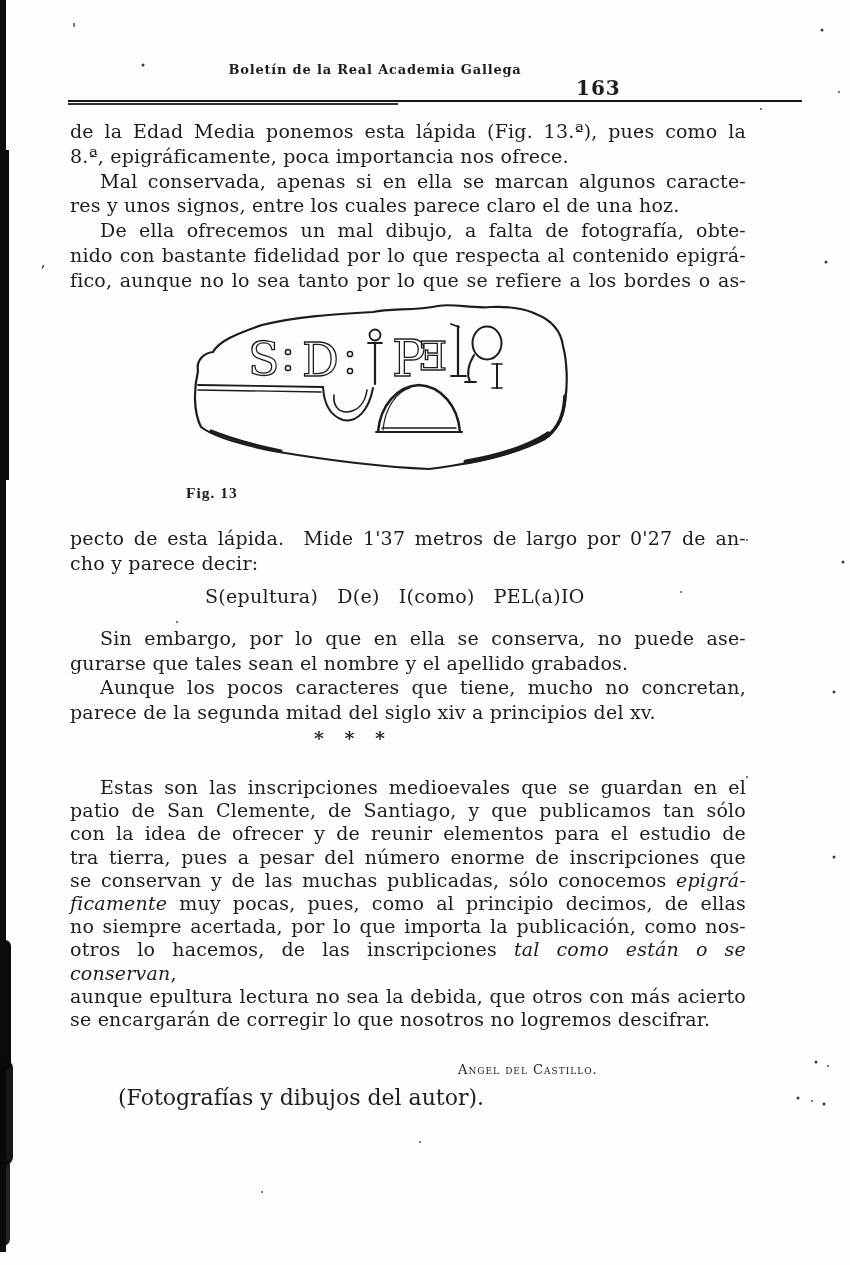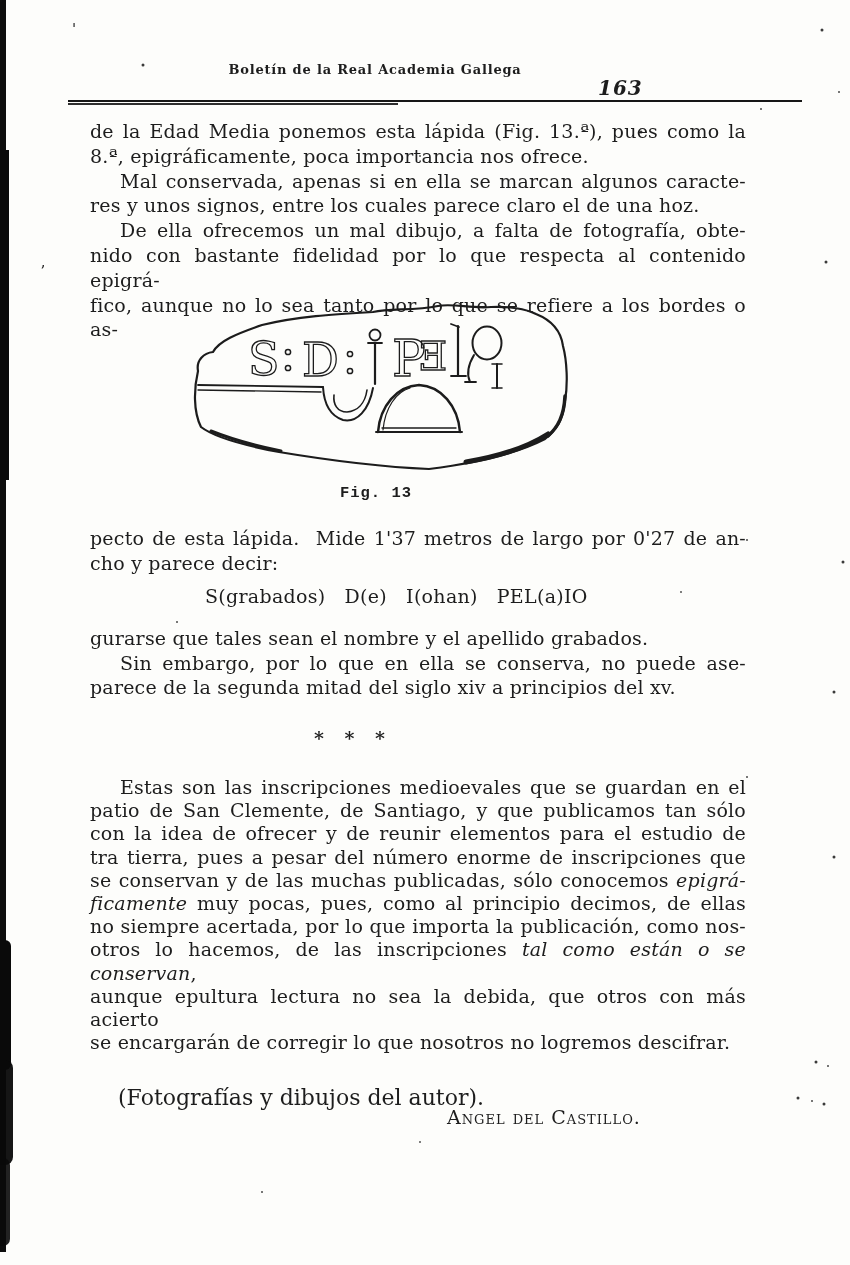--- a/index.html
+++ b/index.html
@@ -9,40 +9,40 @@
     font-family:"DejaVu Serif", serif;color:#1d1d1d;
   }
   
   .gutter{position:absolute;left:0;top:0;width:6px;height:1252px;background:#0d0d0d;}
   .gutter-patch{position:absolute;background:#0a0a0a;}
   
   .journal-title{
     position:absolute;top:62px;left:70px;width:610px;text-align:center;
     font-size:13px;font-weight:bold;letter-spacing:0.8px;
   }
-  .page-number{position:absolute;top:76px;left:598px;width:60px;font-size:20px;font-weight:bold;letter-spacing:1px;font-style:italic;}
+  .page-number{position:absolute;top:76px;left:576px;width:60px;font-size:20px;font-weight:bold;letter-spacing:1px;}
   .rule-main{position:absolute;top:100px;left:68px;width:734px;height:2px;background:#161616;}
   .rule-sub{position:absolute;top:103px;left:68px;width:330px;height:1.5px;background:#2e2e2e;}
   
   .tb{position:absolute;left:70px;width:676px;font-size:19px;line-height:24.5px;letter-spacing:0.2px;}
   .tb.lh-a{line-height:24.8px;}
   .tb.lh-d{line-height:23.2px;}
-  .ln{display:block;white-space:nowrap;margin-left:20px;}
+  .ln{display:block;white-space:nowrap;}
   .ln.j{white-space:normal;text-align:justify;text-align-last:justify;}
   .ln.ind{text-indent:30px;}
   .it{font-style:italic;}
   .transcription{position:absolute;top:585px;left:205px;font-size:19px;white-space:pre;letter-spacing:0.3px;}
   .separator{position:absolute;top:727px;left:70px;width:566px;text-align:center;
     font-size:19px;font-weight:bold;letter-spacing:7px;}
-  .signature{position:absolute;top:1062px;left:447px;font-size:19px;font-variant:small-caps;letter-spacing:1px;margin-top:44px;}
+  .signature{position:absolute;top:1062px;left:458px;font-size:13px;font-variant:small-caps;letter-spacing:1px;}
   .credit{position:absolute;top:1085px;left:118px;font-size:22px;}
   
   .figure-wrap{position:absolute;top:296px;left:186px;width:412px;height:192px;}
-  .fig-caption{position:absolute;top:484px;left:186px;width:380px;text-align:center;
-    font-family:Liberation Mono, monospace;font-size:15.5px;font-weight:bold;letter-spacing:1px;}
+  .fig-caption{position:absolute;top:484px;left:186px;width:380px;
+    font-family:Liberation Serif, serif;font-size:15.5px;font-weight:bold;letter-spacing:1px;}
   svg .stroke{fill:none;stroke:#1c1c1c;stroke-linecap:round;stroke-linejoin:round;}
   svg text{fill:none;stroke:#1c1c1c;stroke-width:1.3;font-family:"DejaVu Serif", serif;}
   
   .specks{position:absolute;left:0;top:0;width:2px;height:2px;border-radius:50%;background:#111;
     box-shadow:
       142px 64px 0 0.5px #3a3a3a, 760px 108px 0 0 #4a4a4a, 640px 131px 0 0.5px #3a3a3a,
       419px 155px 0 0 #555, 825px 261px 0 0.5px #3a3a3a, 746px 539px 0 0 #4a4a4a,
       842px 561px 0 0.5px #3a3a3a, 680px 591px 0 0 #555, 176px 621px 0 0 #4a4a4a,
       833px 691px 0 0.5px #3a3a3a, 746px 776px 0 0 #4a4a4a, 833px 856px 0 0.5px #3a3a3a,
       815px 1061px 0 0.5px #3a3a3a, 827px 1065px 0 0 #4a4a4a, 797px 1097px 0 0.5px #3a3a3a,
@@ -125,27 +125,28 @@
       <path class="stroke" stroke-width="1.2" d="M 197,134 C 199,112 210,96 224,92"></path>
     </svg>
   </div>
   <div class="fig-caption">Fig. 13</div>
 
   <div class="tb" style="top:526px;">
     <div class="ln j">pecto de esta lápida.&nbsp; Mide 1'37 metros de largo por 0'27 de an-</div>
     <div class="ln">cho y parece decir:</div>
   </div>
 
-  <div class="transcription">S(grabados)   D(e)   I(ohan)   PEL(a)IO</div>
+  <div class="transcription">S(epultura)   D(e)   I(como)   PEL(a)IO</div>
 
   <div class="tb" style="top:626px;">
+    <div class="ln j ind">Sin embargo, por lo que en ella se conserva, no puede ase-</div>
     <div class="ln">gurarse que tales sean el nombre y el apellido grabados.</div>
-    <div class="ln j ind">Sin embargo, por lo que en ella se conserva, no puede ase-</div>
   </div>
   <div class="tb" style="top:675px;">
+    <div class="ln j ind">Aunque los pocos caracteres que tiene, mucho no concretan,</div>
     <div class="ln">parece de la segunda mitad del siglo xiv a principios del xv.</div>
   </div>
 
   <div class="separator">* * *</div>
 
   <div class="tb lh-d" style="top:776px;">
     <div class="ln j ind"><span>Estas son las inscripciones medioevales que se guardan en el</span></div>
     <div class="ln j"><span>patio de San Clemente, de Santiago, y que publicamos tan sólo</span></div>
     <div class="ln j"><span>con la idea de ofrecer y de reunir elementos para el estudio de</span></div>
     <div class="ln j"><span>tra tierra, pues a pesar del número enorme de inscripciones que</span></div>

